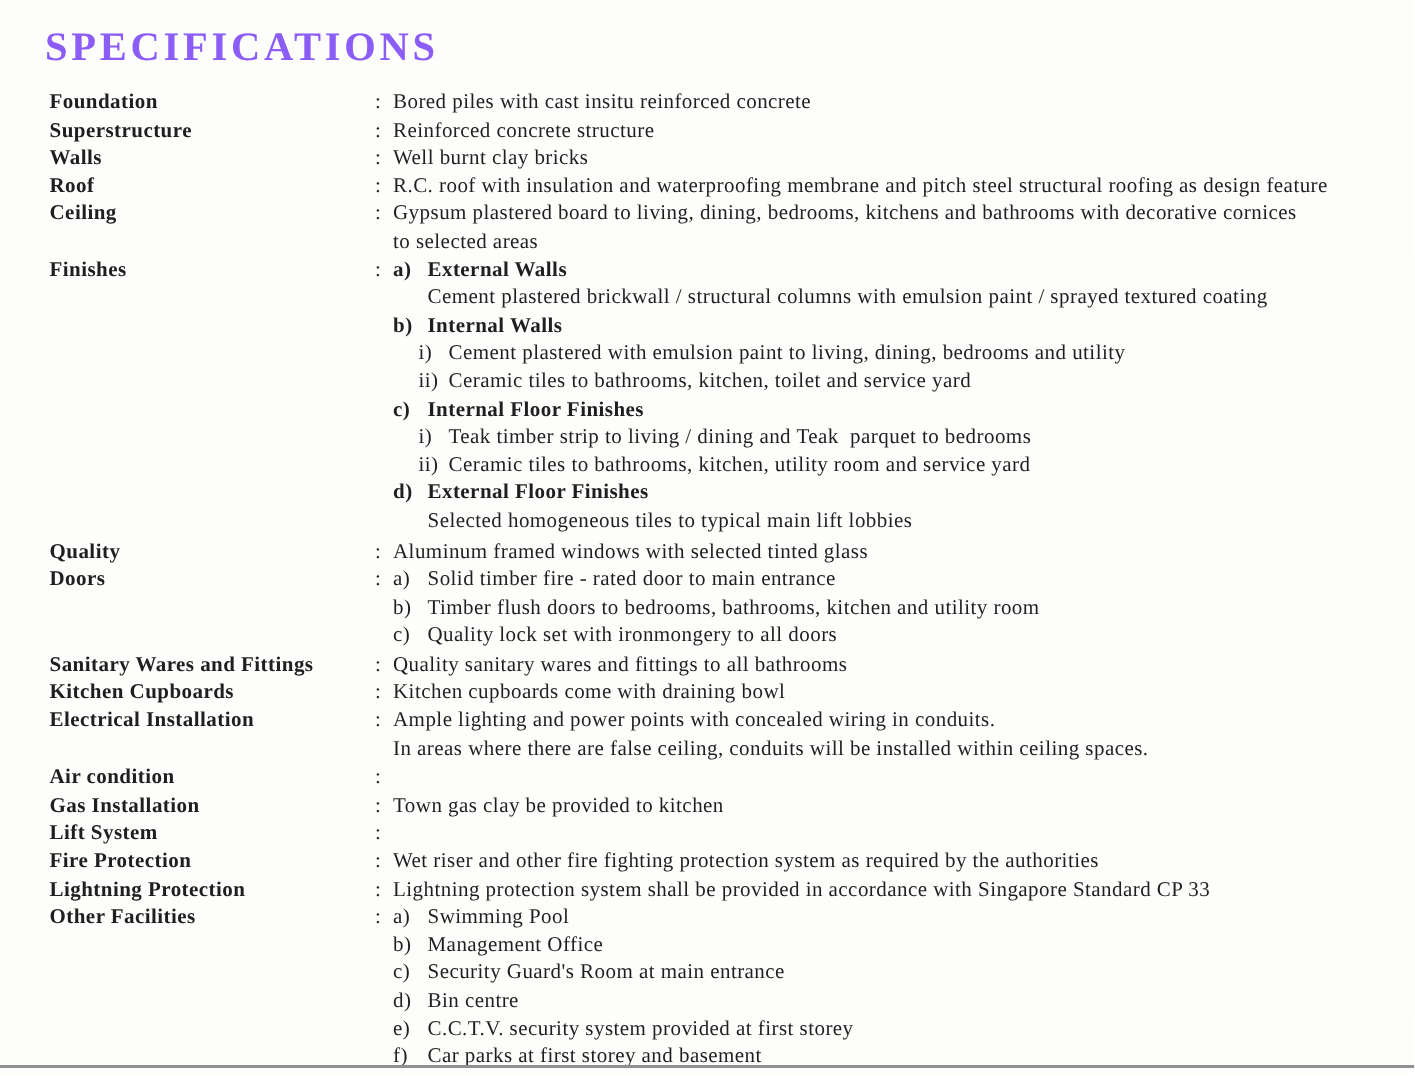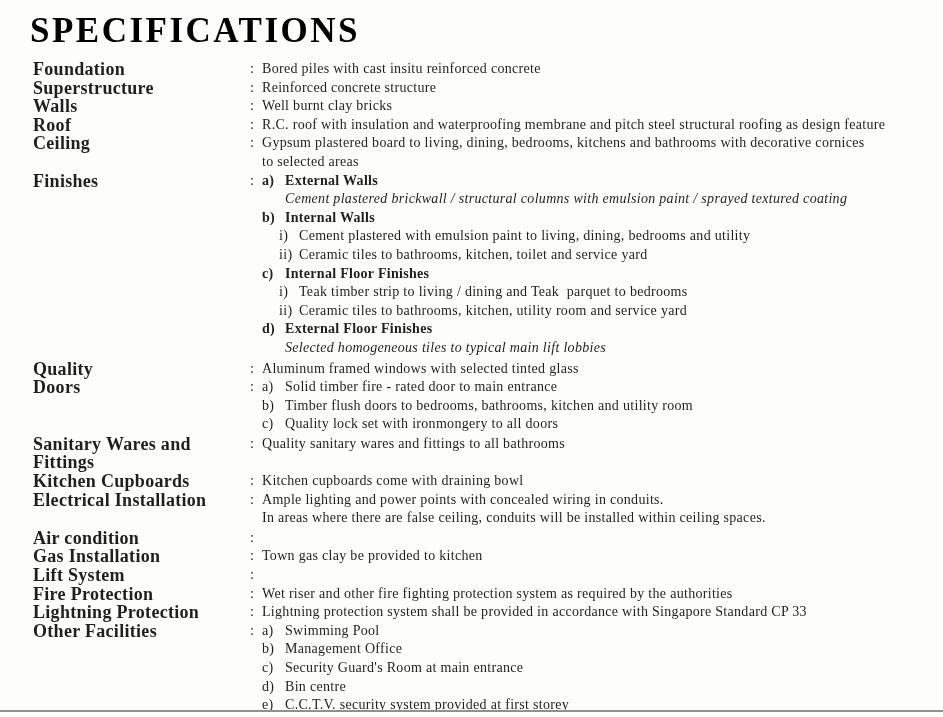--- a/index.html
+++ b/index.html
@@ -7,49 +7,49 @@
     position:relative;
     width:943px;height:717px;
     background:#fdfdfc;
     font-family:"Liberation Serif", serif;
     color:#1f1f1f;
     overflow:hidden;
     box-sizing:border-box;
   }
   .title{
     margin:16px 0 0 30px;
-    font-size:35px;
+    font-size:27px;
     line-height:30px;
     font-weight:bold;
     letter-spacing:2.5px;
-    color:#000000;
+    color:#8b5cf6;
   }
   .spec-list{margin:14px 0 0 33px;}
   .item{display:flex;}
   .item.gap2{margin-top:2px;}
   .item.gap1{margin-top:1px;}
   .lbl{
     flex:0 0 217px;
     font-weight:bold;
-    font-size:18px;
+    font-size:14px;
     line-height:18.6px;
     letter-spacing:0.3px;
   }
   .val{flex:1;min-width:0;}
   .row{
     display:flex;
     font-size:14px;
     line-height:18.6px;
     letter-spacing:0.3px;
   }
   .colon{flex:0 0 12px;}
   .letter{flex:0 0 23px;}
   .rom .letter{flex:0 0 20px;}
   .pad{padding-left:12px;}
-  .sub{padding-left:35px;font-style:italic;}
+  .sub{padding-left:35px;}
   .rom{padding-left:29px;}
   .lb .letter,.lb .text{font-weight:bold;}
   .text{white-space:pre-wrap;}
   .bottom-rule{
     position:absolute;
     left:0;top:710px;
     width:943px;height:2px;
     background:#909090;
   }
 </style>

